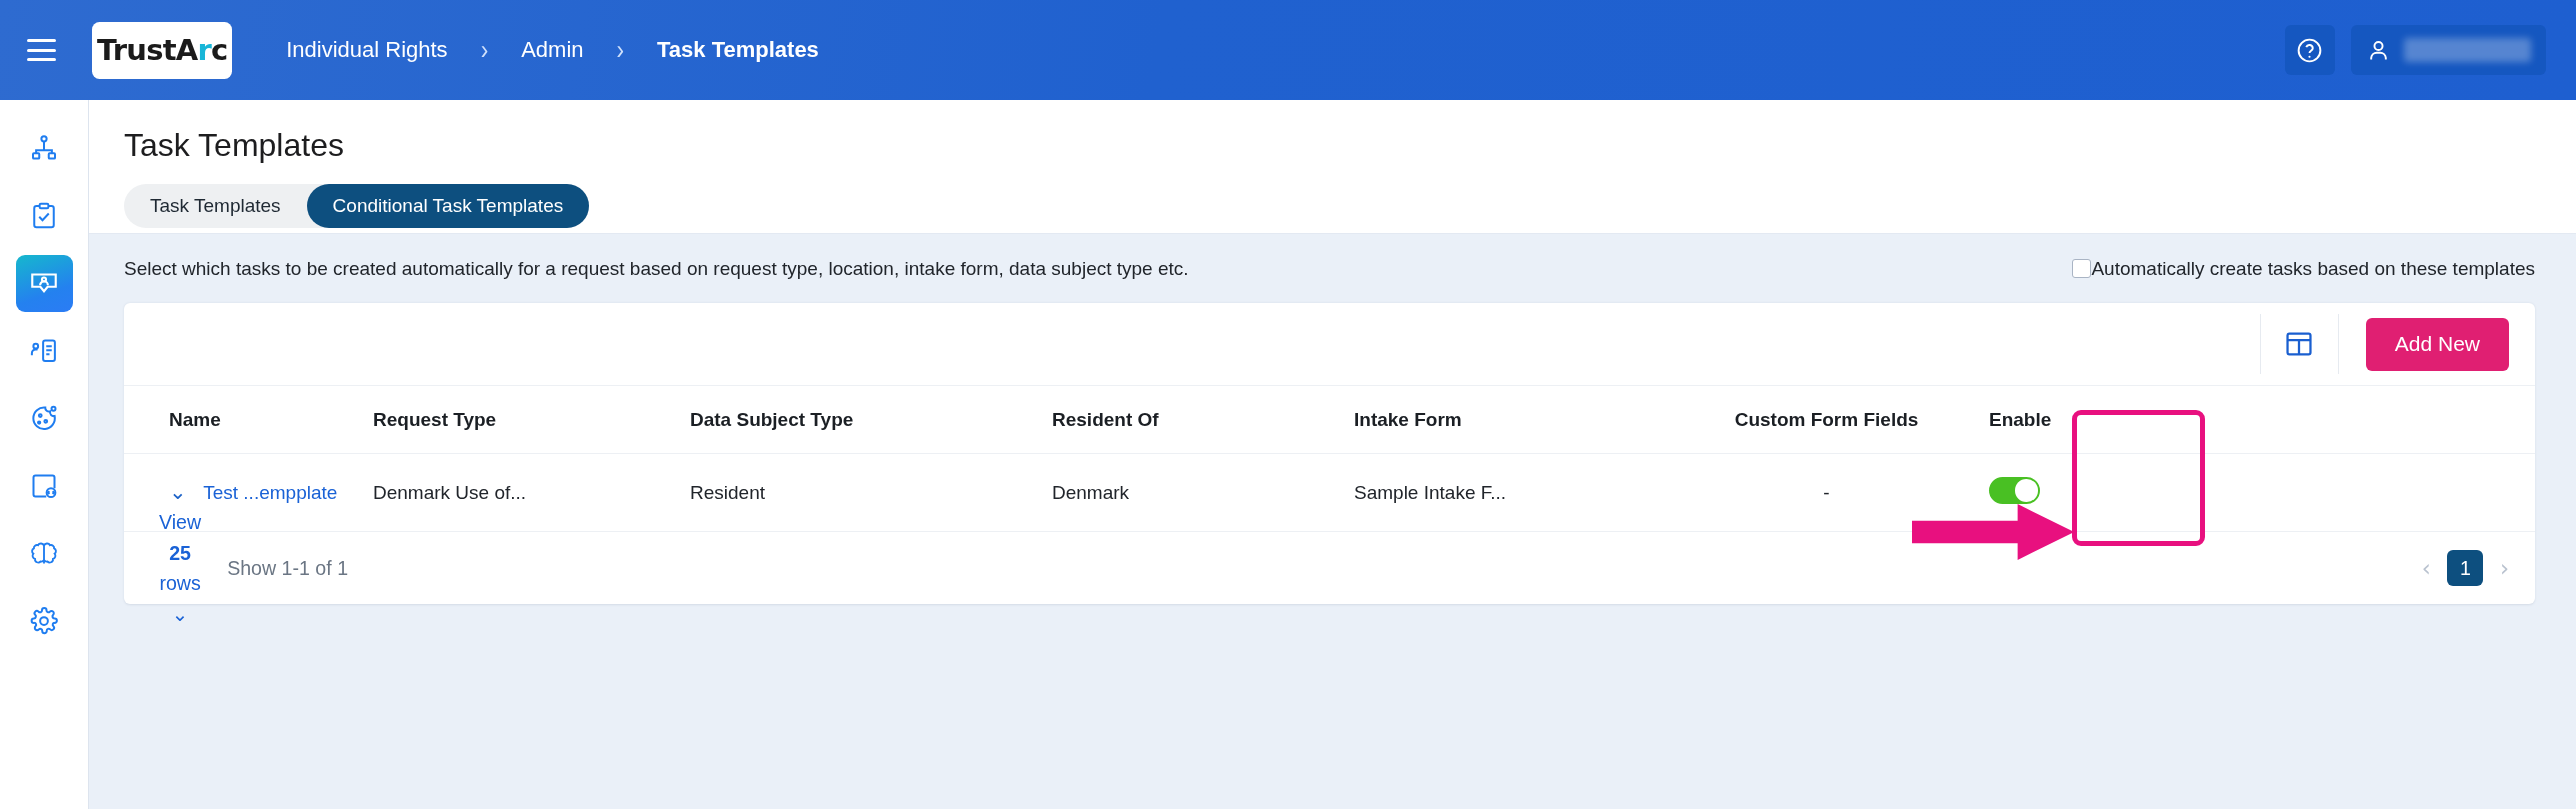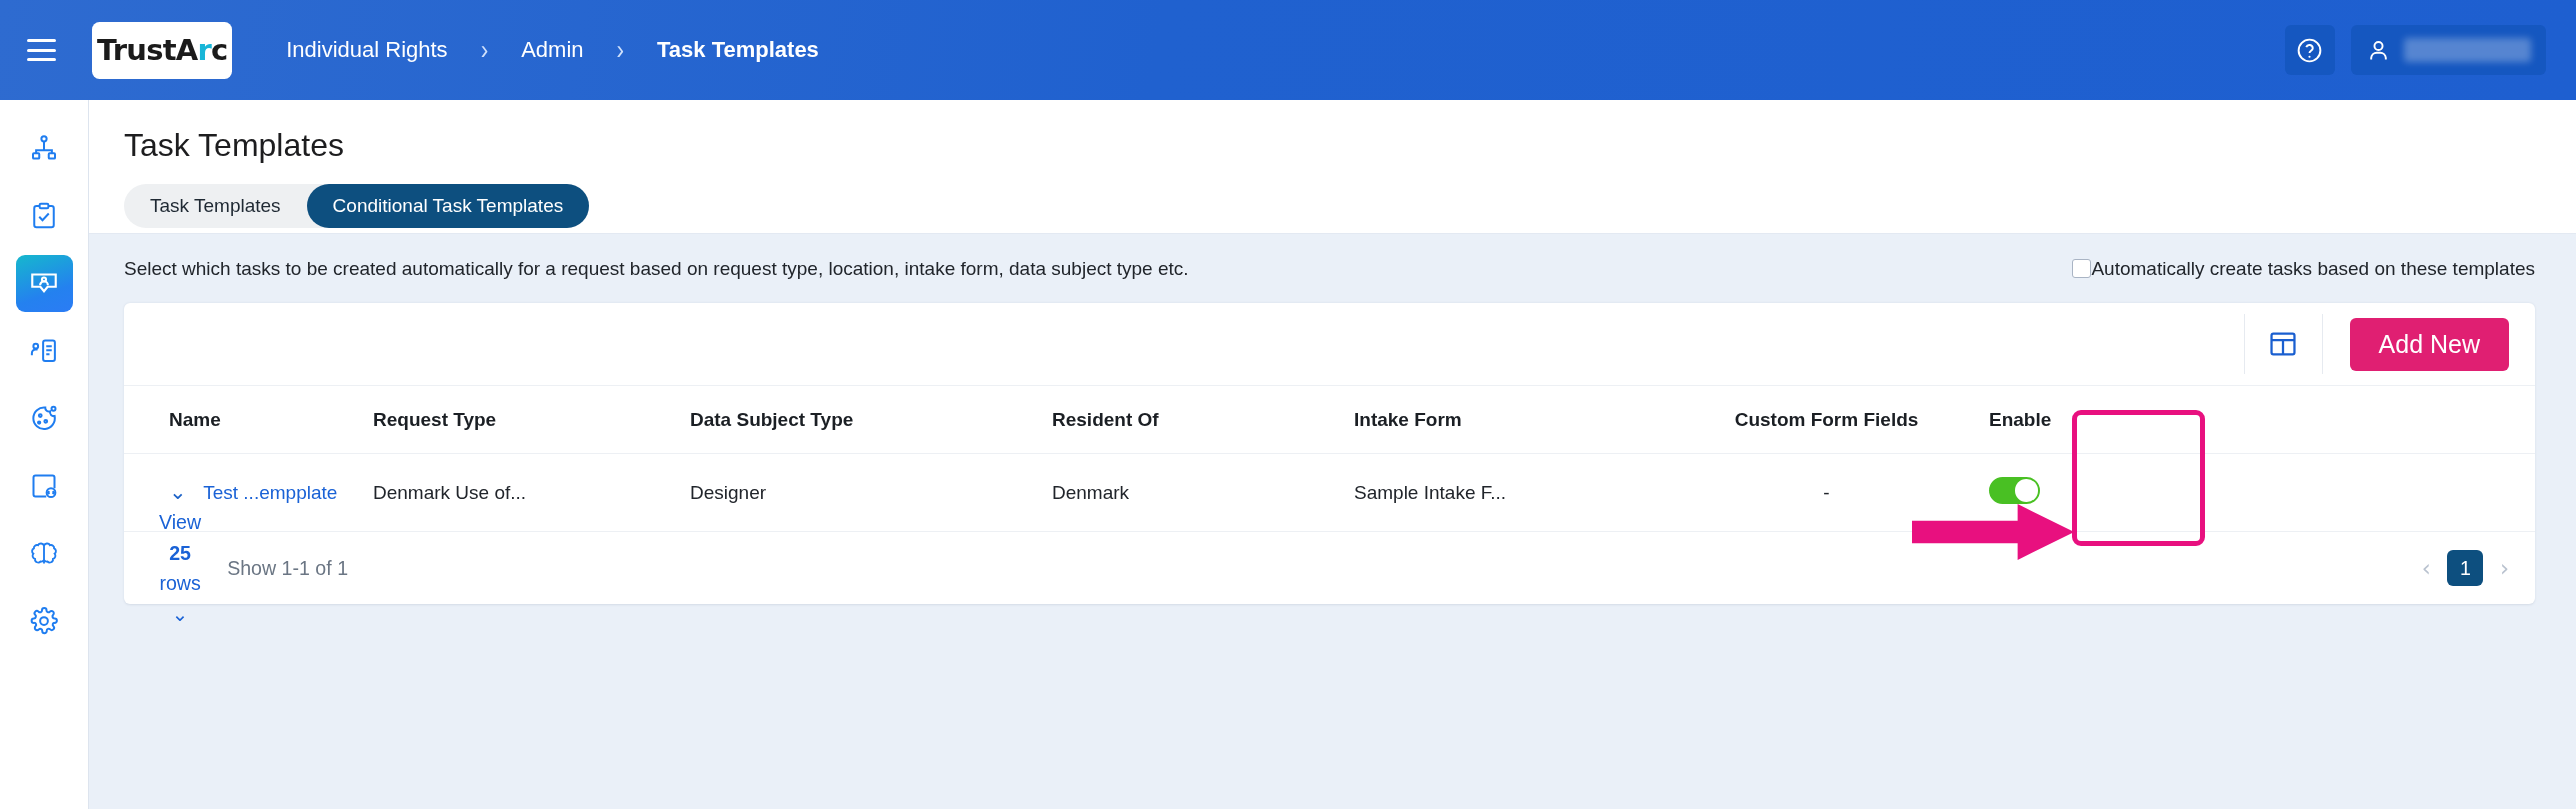--- a/index.html
+++ b/index.html
@@ -150,21 +150,21 @@
     width: 79px; height: 60px;
     display:flex; align-items:center; justify-content:center;
     border-left: 0.8px solid #e6eaf0; border-right: 0.8px solid #e6eaf0;
     cursor:pointer;
   }
   .addnew {
     margin-left: 27px;
     background:#e01f72; color:#fff;
     border:none; border-radius: 6px;
     height: 53px; padding: 0 29px;
-    font-size: 25px; font-family:"Liberation Sans", sans-serif;
+    font-size: 21px; font-family:"Liberation Sans", sans-serif;
     cursor:pointer;
   }
 
   table { width:100%; border-collapse: collapse; }
   thead th {
     text-align:left; font-size: 19px; font-weight: 700; color:#1b1f24;
     padding: 22.6px 0 22.6px 0; border-bottom: 0.8px solid #edf0f4;
   }
   tbody td {
     font-size: 19px; color:#21252b; padding: 22.6px 0;
@@ -377,21 +377,21 @@
         </thead>
         <tbody>
           <tr>
             <td class="c-name">
               <span class="name-cell">
                 <span class="chev">⌄</span>
                 <span class="name-link">Test ...empplate</span>
               </span>
             </td>
             <td class="c-req">Denmark Use of...</td>
-            <td class="c-dst">Designer</td>
+            <td class="c-dst">Resident</td>
             <td class="c-res">Denmark</td>
             <td class="c-intake">Sample Intake F...</td>
             <td class="c-cff">-</td>
             <td class="c-enable">
               <span class="toggle">
                 <span class="knob"></span>
               </span>
             </td>
             <td class="c-pad"></td>
           </tr>

